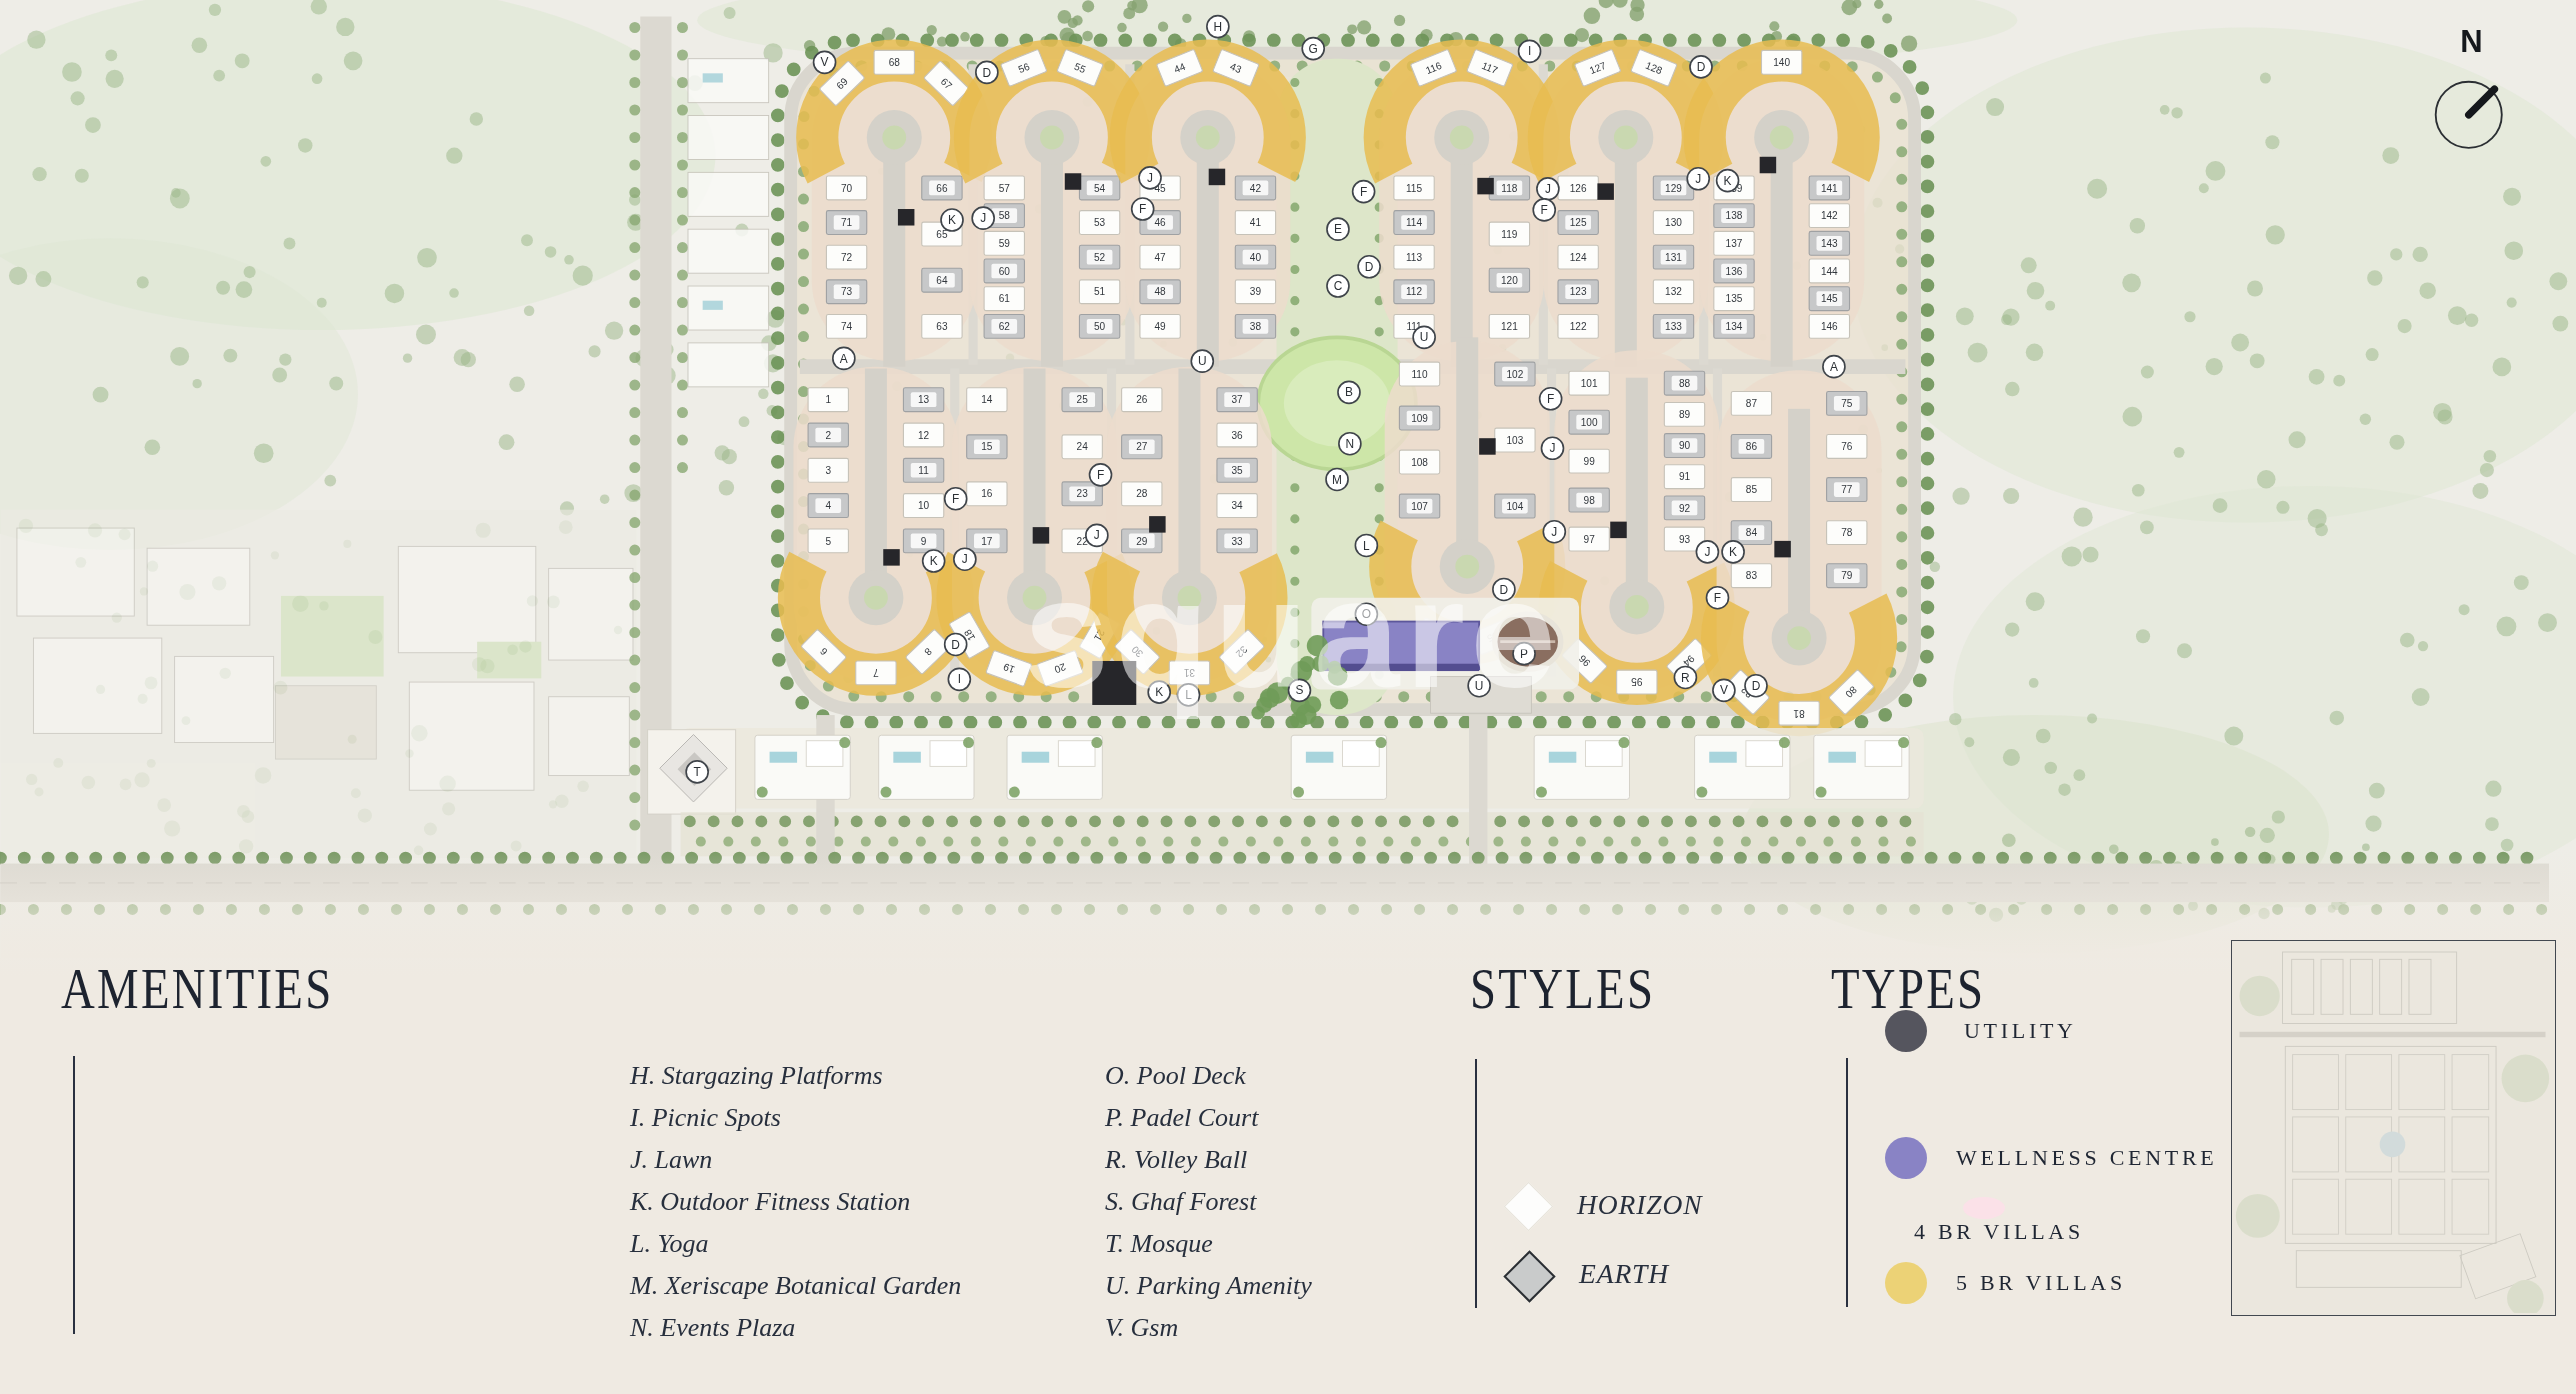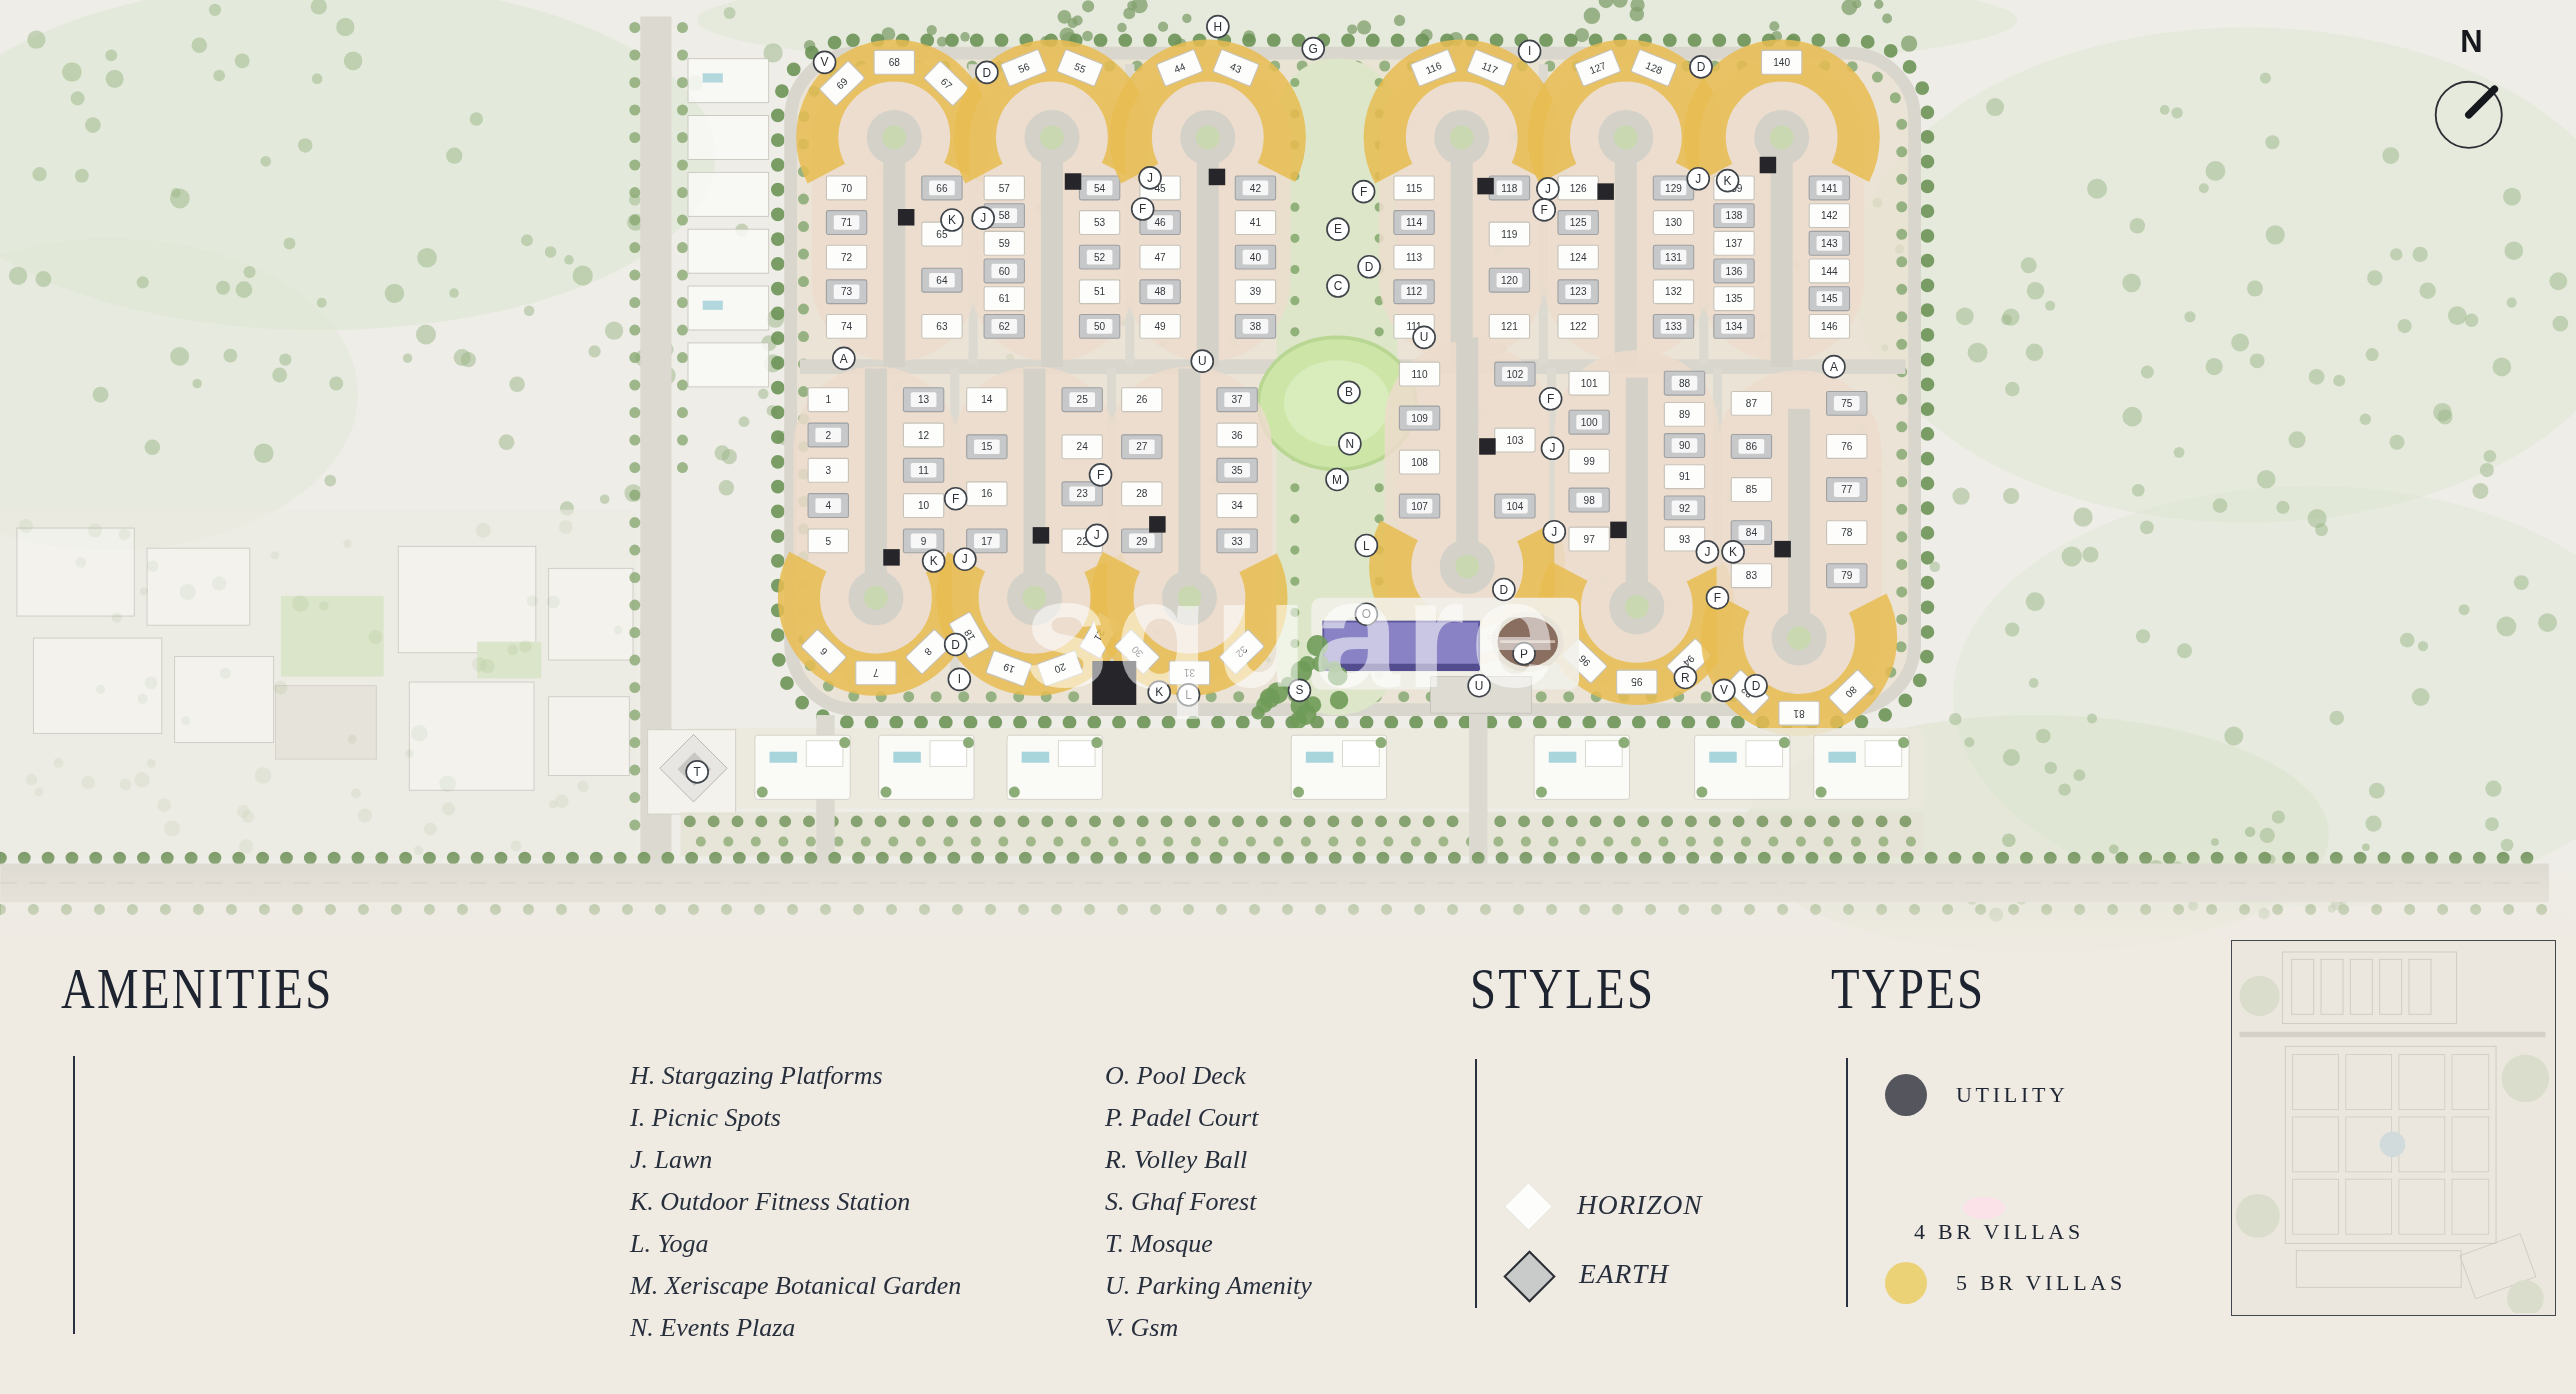--- a/index.html
+++ b/index.html
@@ -1569,23 +1569,27 @@
     <div class="diamond" style="background:#fdfdfc;border:0.9px solid #e7e3da;"></div>
     <div class="style-label">HORIZON</div>
   </div>
   <div class="style-row" style="left:1511px;top:1258px;">
     <div class="diamond" style="background:#c9cbcb;border:2.3px solid #2b2f33;"></div>
     <div class="style-label">EARTH</div>
   </div>
 
   <div class="title" style="left:1831px;top:956px;">TYPES</div>
   <div class="vline" style="left:1846px;top:1058px;height:249px;"></div>
-  <div class="type-row" style="left:1885px;top:1071px;">
+  <div class="type-row" style="left:1885px;top:1007px;gap:8px;">
     <div class="type-dot" style="background: rgb(85, 85, 94);"></div>
     <div class="type-label">UTILITY</div>
+  </div>
+  <div class="type-row" style="left:1885px;top:1134px;">
+    <div class="type-dot" style="background: rgb(137, 131, 197);"></div>
+    <div class="type-label">WELLNESS CENTRE</div>
   </div>
   <div class="type-row" style="left:1885px;top:1197px;flex-direction:column;">
     <div class="type-dot" style="background: rgb(251, 225, 232);"></div>
     <div class="type-label">4 BR VILLAS</div>
   </div>
   <div class="type-row" style="left:1885px;top:1259px;">
     <div class="type-dot" style="background: rgb(236, 210, 118);"></div>
     <div class="type-label">5 BR VILLAS</div>
   </div>
 

